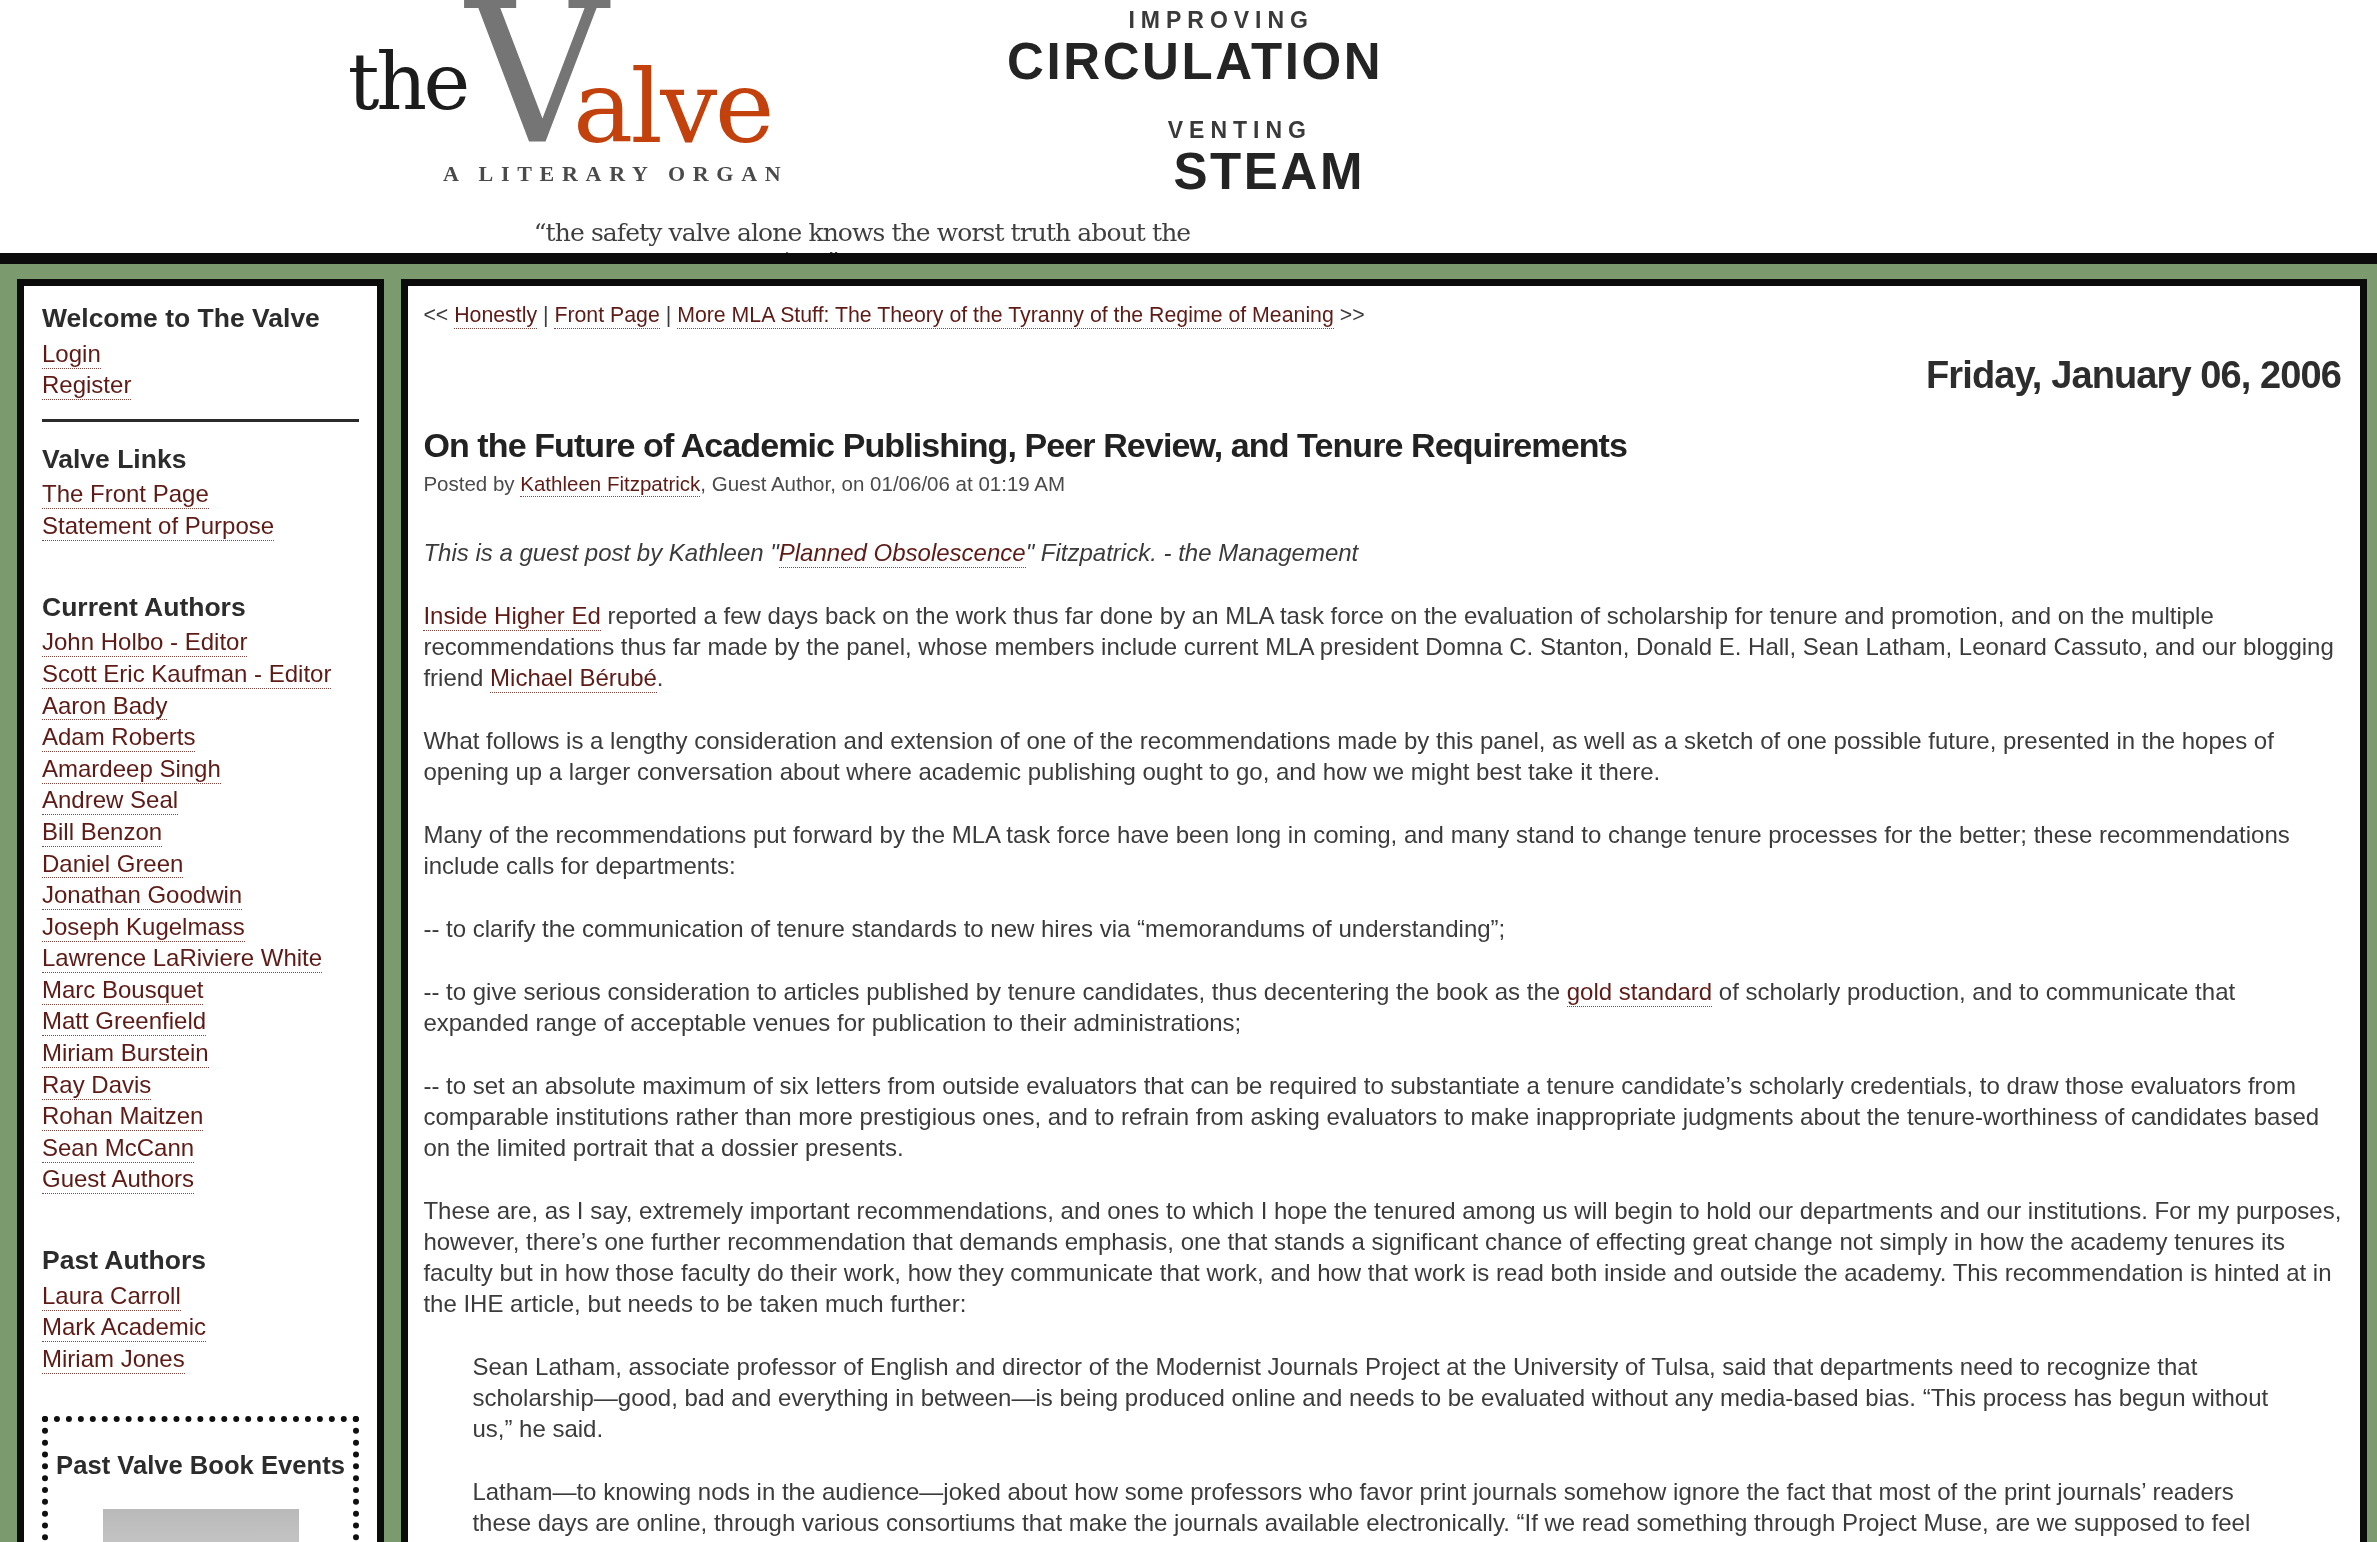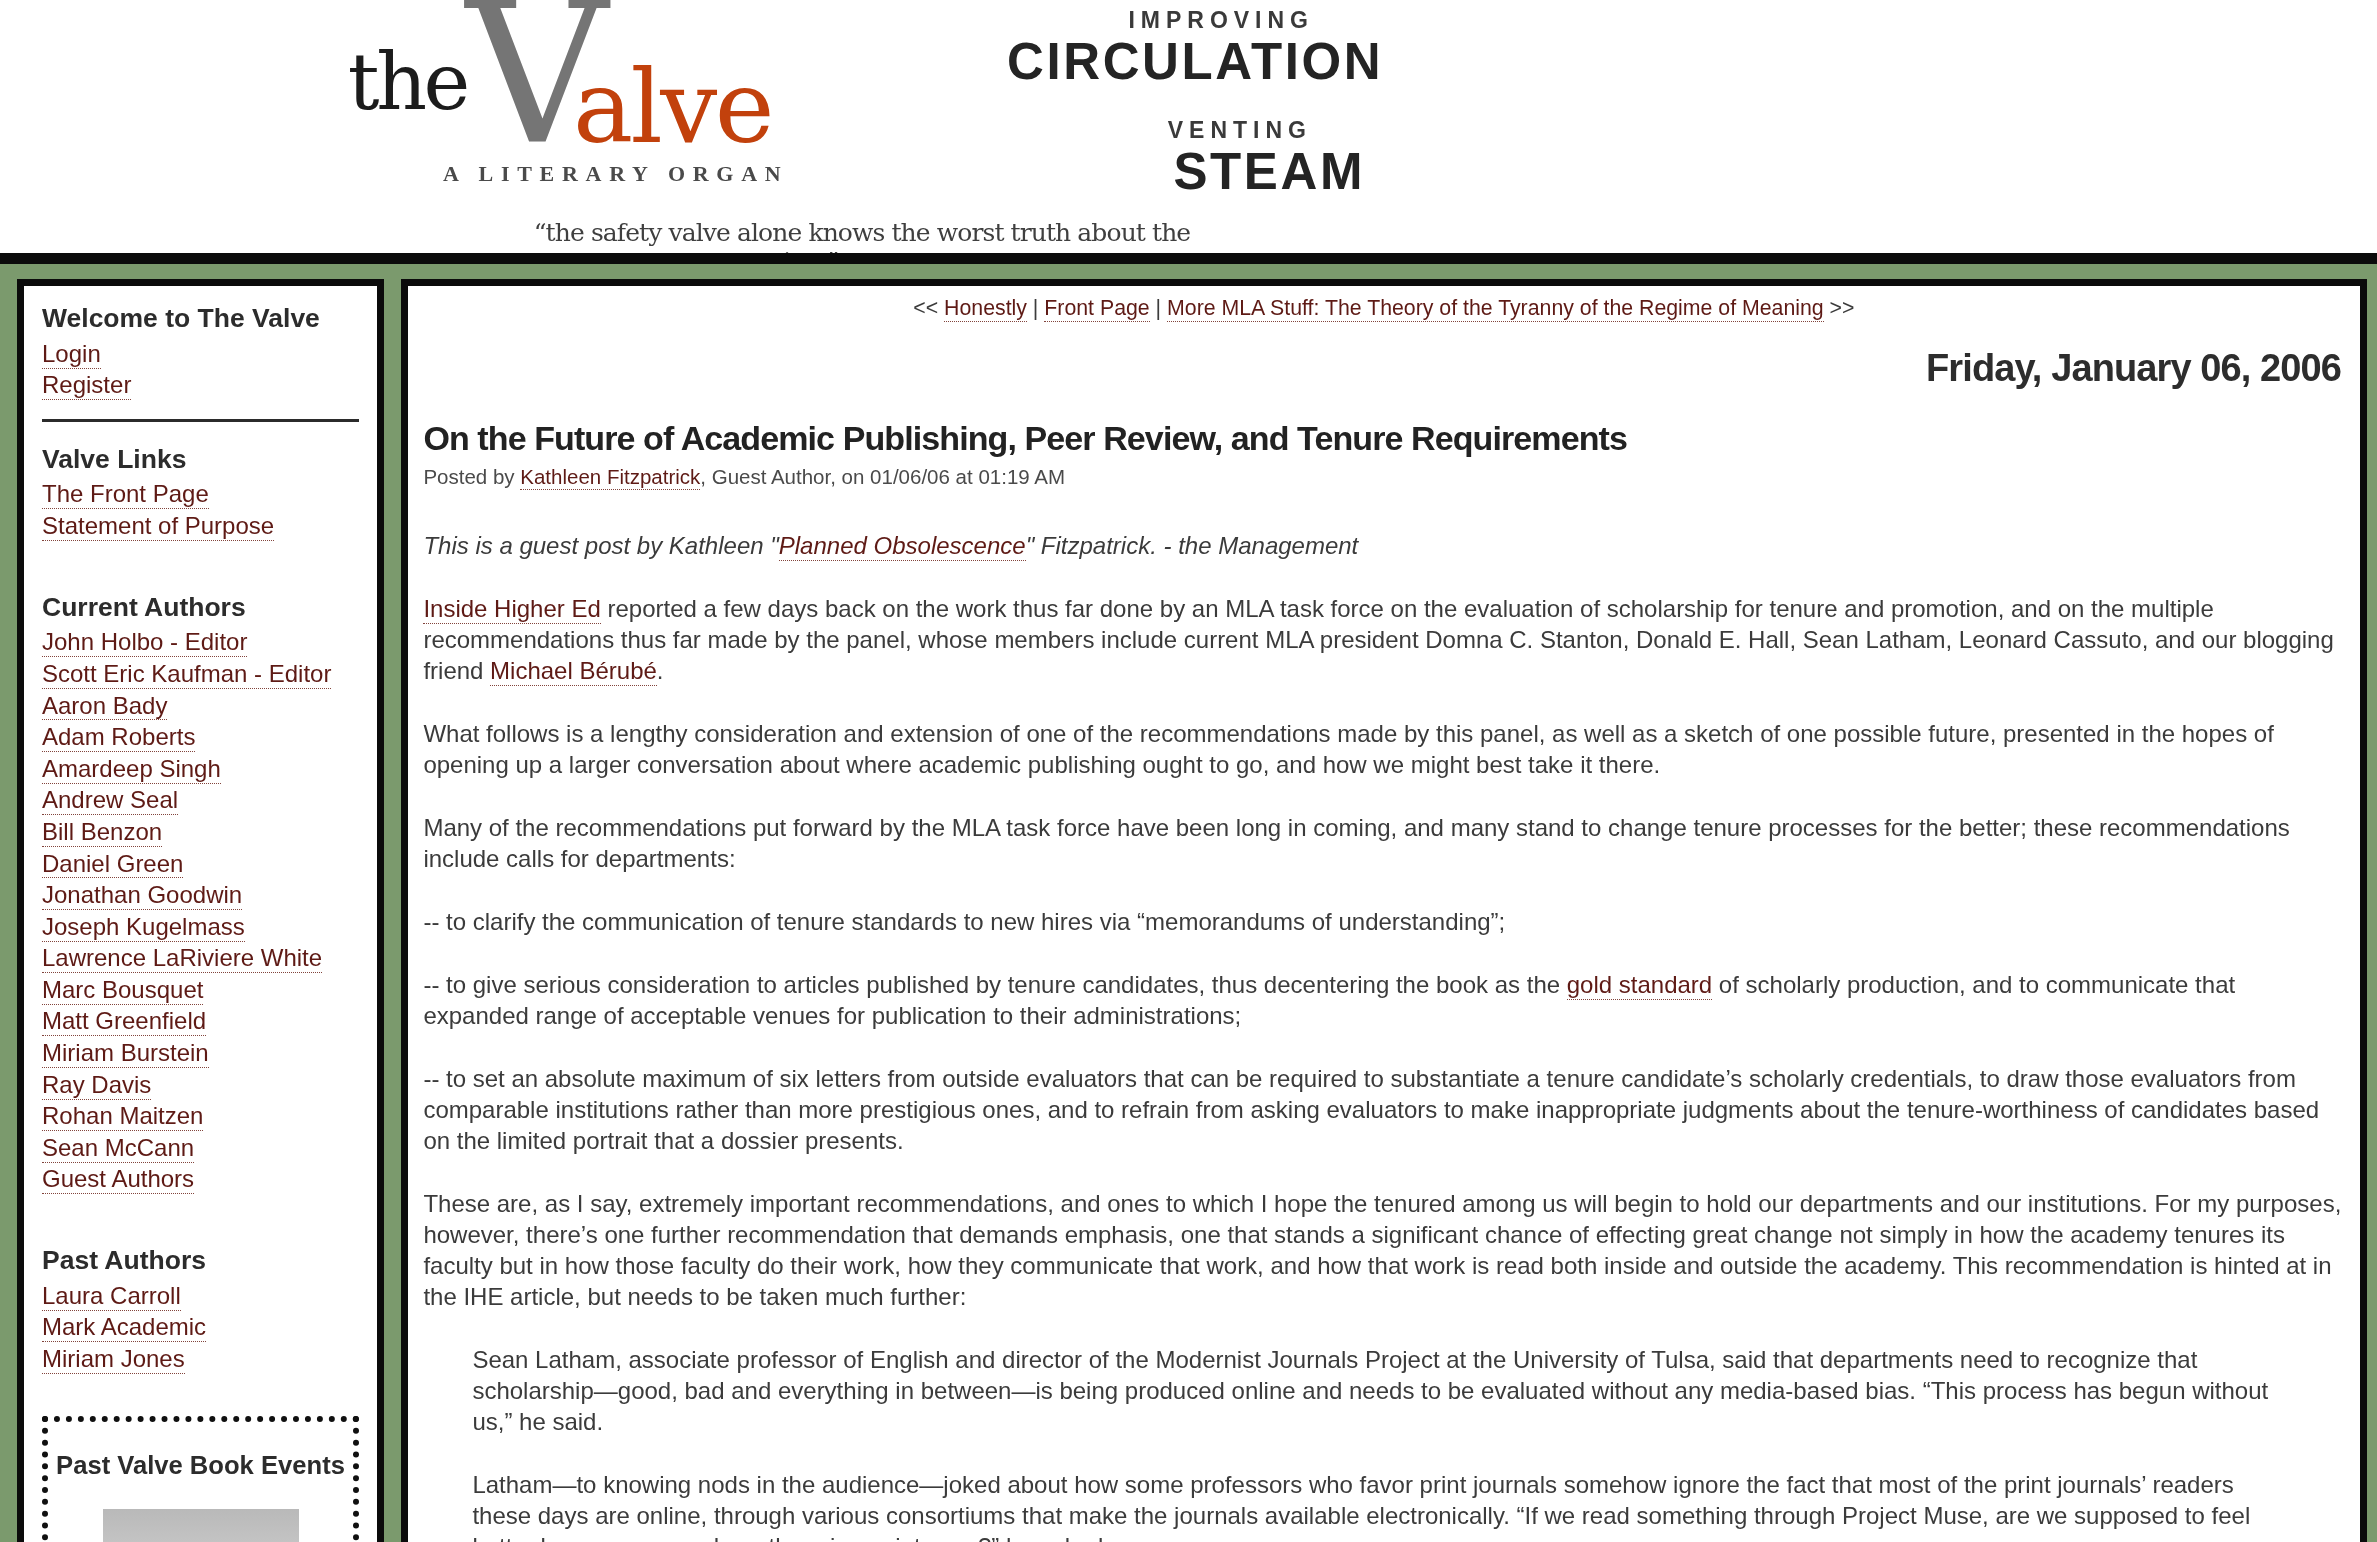--- a/index.html
+++ b/index.html
@@ -34,21 +34,21 @@
   .sb-title{font-size:26.5px;font-weight:bold;color:#2c2c2c;margin:5.1px 0 6.8px;}
   .sb-gap{margin-top:53px;}
   .sb-row{margin:0 0 6px;font-size:24px;line-height:25.6px;}
   a.lnk{color:#5e1a15;text-decoration:none;border-bottom:1.7px dotted #82443c;padding-bottom:0.9px;cursor:pointer;}
   .sb-hr{border:none;border-top:3.4px solid #2b2b2b;margin:20.5px 0 22px;}
   .book-box{border:6px dotted #101010;margin-top:44px;padding:20.5px 6.8px 0;text-align:center;height:341px;}
   .book-box-title{font-size:25.6px;font-weight:bold;color:#2c2c2c;margin:8.5px 0 29px;}
   .book-cover{width:196px;height:282px;margin:0 auto;position:relative;
     background:linear-gradient(180deg,#b9b9b9 0%,#e9e9e9 55%,#d6d4d0 100%);overflow:hidden;}
   
-  .top-nav{text-align:center;font-size:21.3px;color:#3c3c3c;margin:0 0 0;}
+  .top-nav{font-size:21.3px;color:#3c3c3c;margin:7px 0 0;}
   .date-line{text-align:right;font-size:38px;font-weight:bold;color:#2d2d2d;
     font-stretch:condensed;margin:25.6px 3.4px 29px 0;letter-spacing:-0.9px;}
   .post-title{font-size:34px;font-weight:bold;color:#222;letter-spacing:-0.9px;margin:0 0 7px;}
   .byline{font-size:20.5px;color:#4a4a4a;margin:0 0 41px;}
   .para{font-size:24px;line-height:31px;color:#3b3b3b;margin:0 0 32px;}
   .para.intro{font-style:italic;}
   .para.quote{margin-left:49px;margin-right:61px;}
 </style>
 </head>
 <body>

